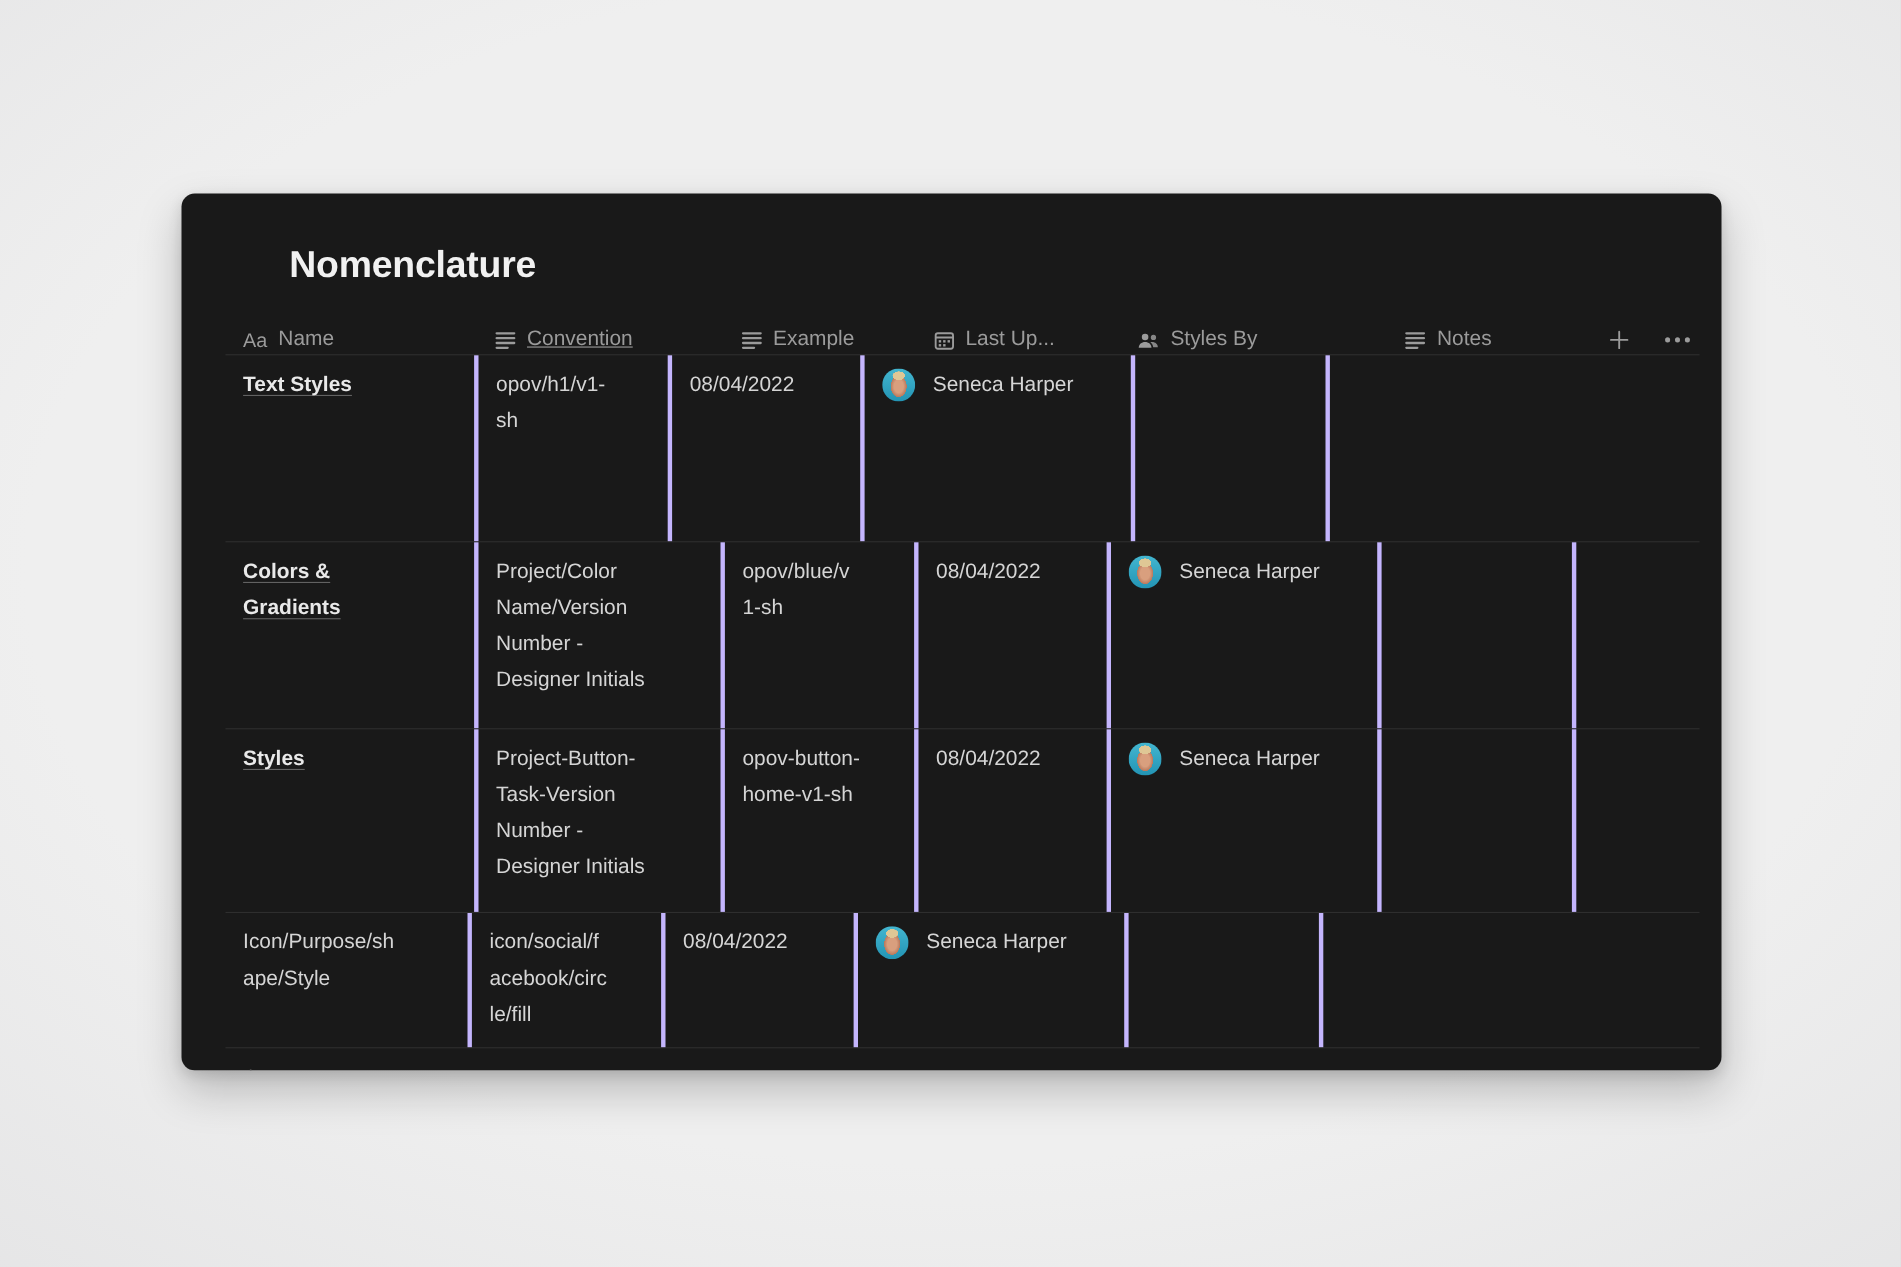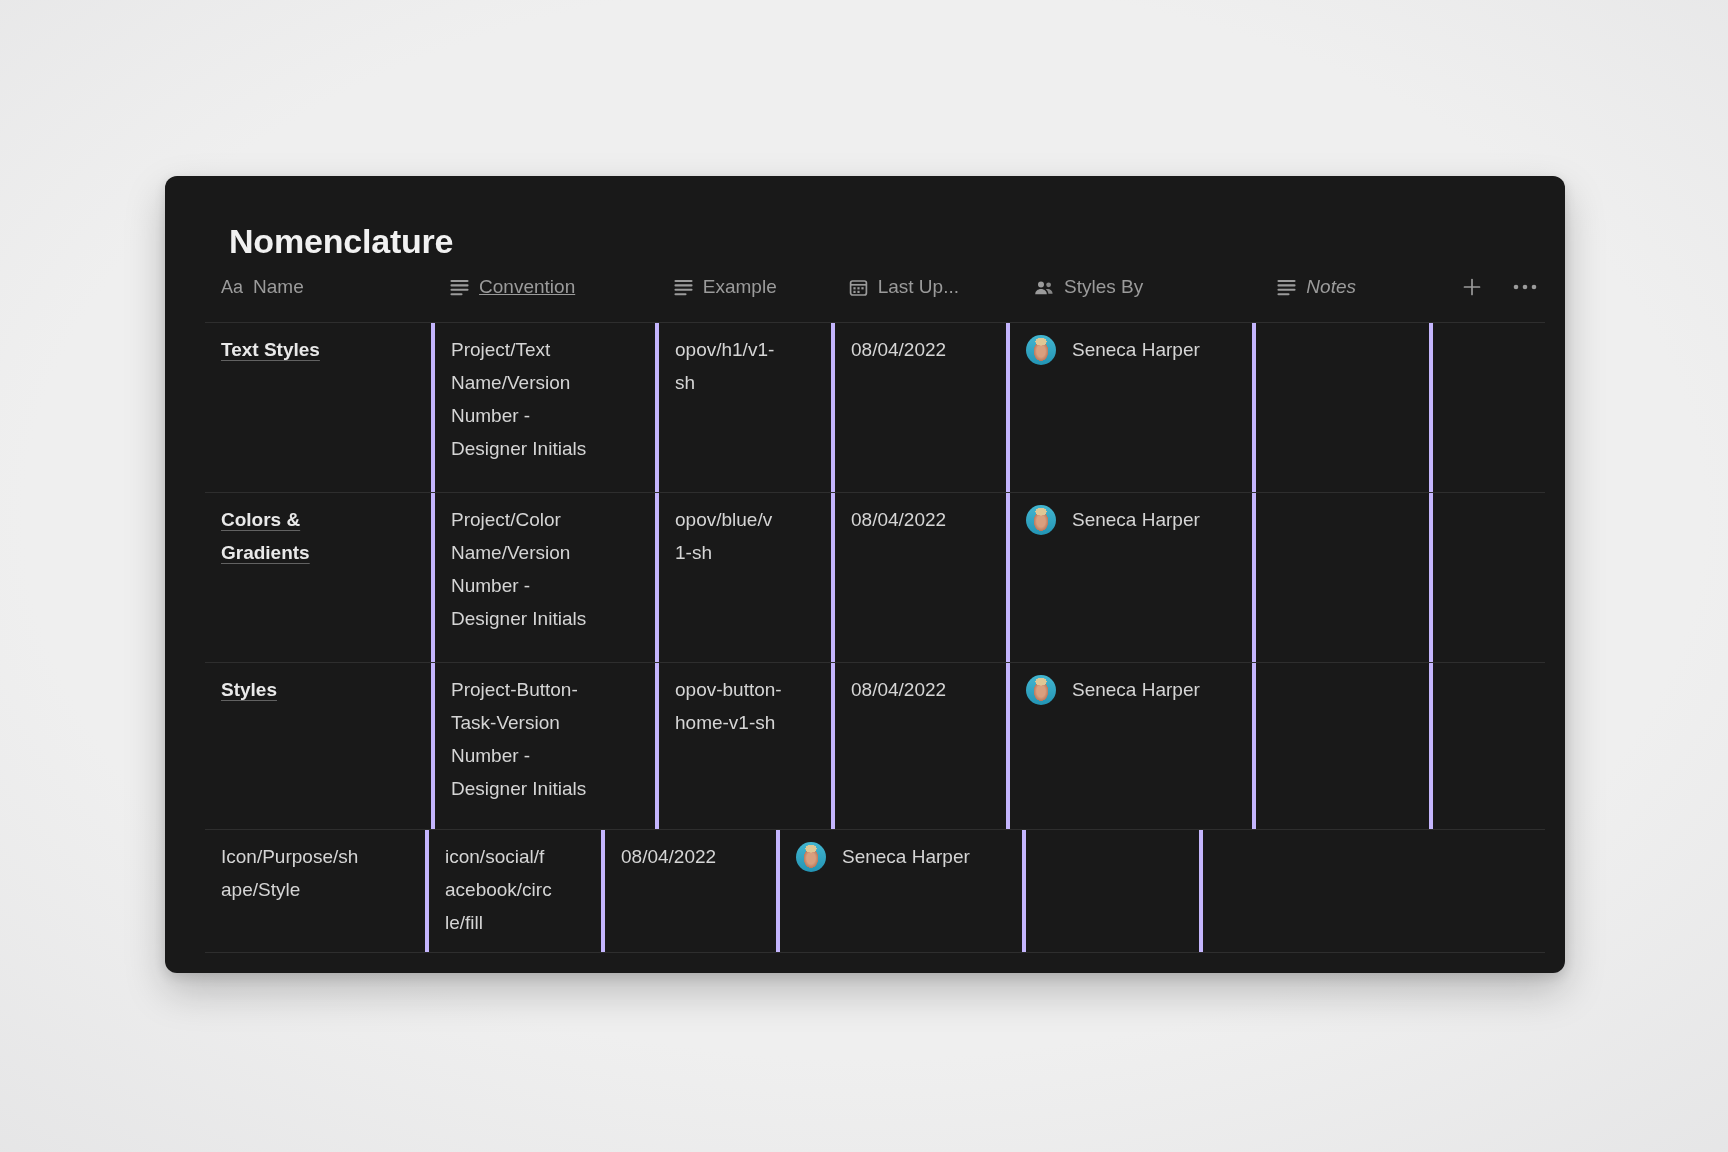--- a/index.html
+++ b/index.html
@@ -9,41 +9,41 @@
     background:radial-gradient(ellipse 1400px 900px at 50% 45%, #efefef 60%, #e4e4e5 100%);
     font-family:"Liberation Sans", sans-serif;
     position:relative;overflow:hidden;
   }
   .card{
     position:absolute;left:165px;top:176px;width:1400px;height:797px;
     background:#191919;border-radius:12px;overflow:hidden;
     box-shadow:0 18px 40px rgba(0,0,0,0.22), 0 4px 12px rgba(0,0,0,0.12);
   }
   .page-title{
-    margin:44px 0 0 64px;
+    margin:44px 0 0 98px;
     font-size:34px;line-height:42px;font-weight:700;
     color:#f1f1f1;letter-spacing:-0.2px;
   }
   .table{margin-left:40px;width:1340px;}
   
-  .thead{display:flex;height:44px;margin-top:16px;align-items:flex-start;gap:22px;}
+  .thead{display:flex;height:44px;margin-top:16px;align-items:flex-end;gap:22px;}
   .hcell{display:flex;align-items:center;gap:10px;box-sizing:border-box;
          padding-left:16px;color:#9b9b9b;font-size:19px;position:relative;top:-2px;
          white-space:nowrap;overflow:hidden;}
   .hcell .hicon{flex:0 0 auto;display:flex;align-items:center;}
   .hicon-aa{font-size:18px;color:#9b9b9b;letter-spacing:0;}
   .hcell-actions{display:flex;align-items:center;gap:30px;padding-left:18px;}
   .hbtn{background:none;border:none;padding:0;margin:0;cursor:pointer;display:flex;align-items:center;color:#9b9b9b;}
   
   .col-name{width:230px;}
   .col-convention{width:224px;text-decoration:underline;}
   .col-example{width:176px;}
   .col-date{width:175px;}
   .col-user{width:246px;}
-  .col-notes{width:177px;font-style:italic;}
+  .col-notes{width:177px;}
   .col-plus{width:112px;}
   
   .tbody .row{display:flex;border-top:1px solid #2e2e2e;}
   .row .cell{box-sizing:border-box;border-right:4px solid #c4b5fd;
              padding:10px 14px 10px 16px;font-size:19px;line-height:33px;color:#d5d5d5;}
   .row .col-plus{border-right:none;}
   .row:nth-child(1){min-height:169px;}
   .row:nth-child(2){min-height:169px;}
   .row:nth-child(3){min-height:166px;}
   .row:nth-child(4){min-height:122px;}
@@ -166,21 +166,20 @@
                 <circle cx="21" cy="3" r="2.3"></circle>
               </g>
             </svg>
         </button>
       </div>
     </div>
 
     <div class="tbody">
         <div class="row">
           <div class="cell col-name"><span class="txt name-link">Text Styles</span></div>
-          <div class="cell col-convention"><span class="txt">Project/Text Name/Version Number - Designer Initials</span></div>
           <div class="cell col-example"><span class="txt">opov/h1/v1-sh</span></div>
           <div class="cell col-date"><span class="txt">08/04/2022</span></div>
           <div class="cell col-user">
             <span class="cell-user-inner">
               <span class="avatar"></span>
               <span class="txt">Seneca Harper</span>
             </span>
           </div>
           <div class="cell col-notes"></div>
           <div class="cell col-plus"></div>

